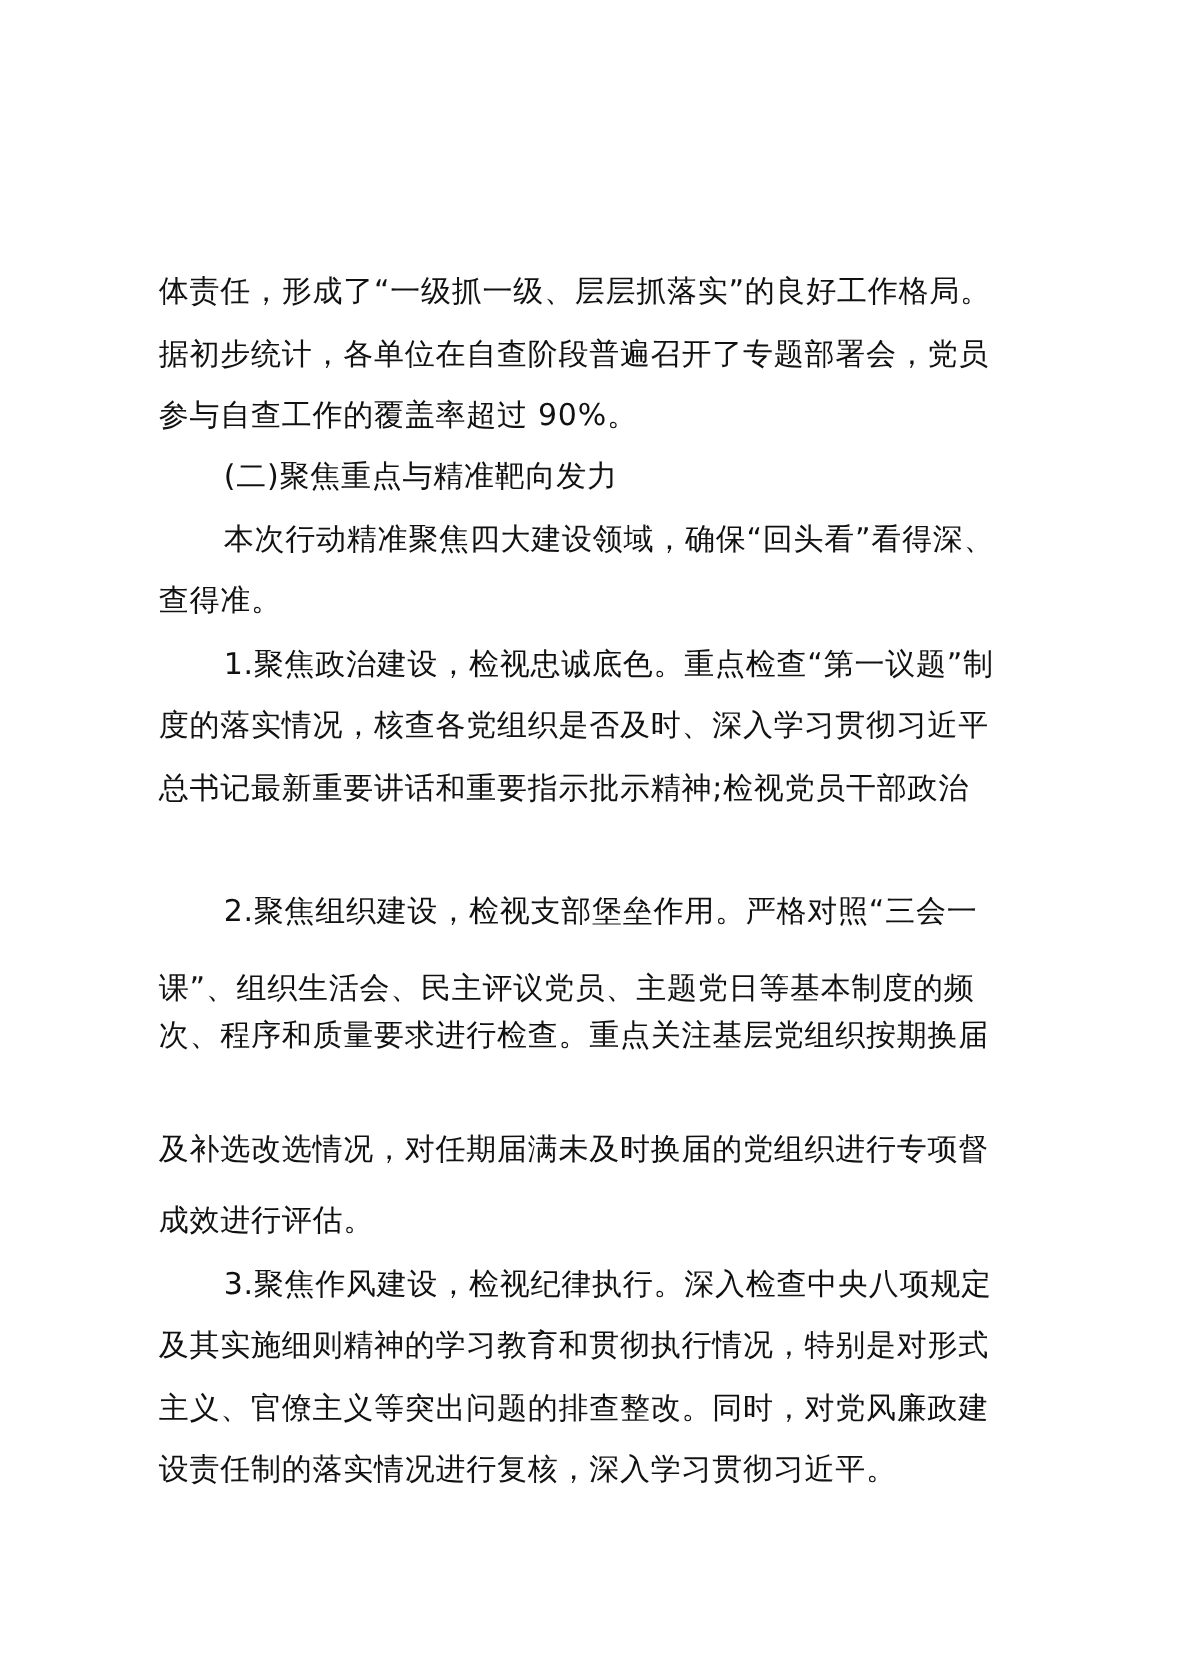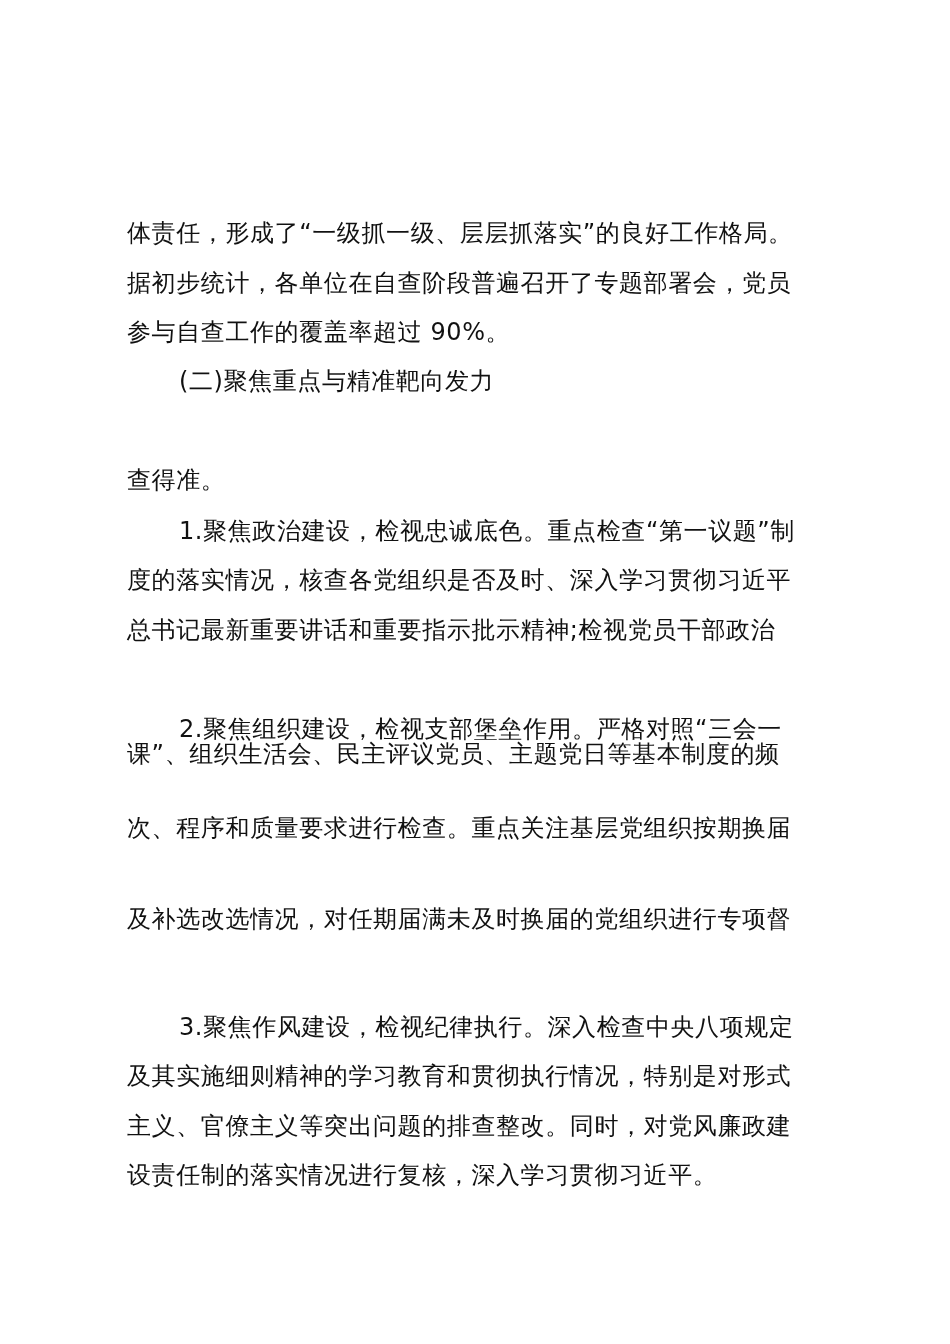--- a/index.html
+++ b/index.html
@@ -16,25 +16,27 @@
   .indent { left: 179px; }
 </style>
 </head>
 <body>
 
 <div class="page">
   <div class="line" style="top:199px">体责任，形成了“一级抓一级、层层抓落实”的良好工作格局。</div>
   <div class="line" style="top:249px">据初步统计，各单位在自查阶段普遍召开了专题部署会，党员</div>
   <div class="line" style="top:298px">参与自查工作的覆盖率超过 90%。</div>
   <div class="line indent" style="top:347px">(二)聚焦重点与精准靶向发力</div>
+  <div class="line indent" style="top:397px">本次行动精准聚焦四大建设领域，确保“回头看”看得深、</div>
   <div class="line" style="top:446px">查得准。</div>
   <div class="line indent" style="top:497px">1.聚焦政治建设，检视忠诚底色。重点检查“第一议题”制</div>
   <div class="line" style="top:546px">度的落实情况，核查各党组织是否及时、深入学习贯彻习近平</div>
   <div class="line" style="top:596px">总书记最新重要讲话和重要指示批示精神;检视党员干部政治</div>
   <div class="line indent" style="top:695px">2.聚焦组织建设，检视支部堡垒作用。严格对照“三会一</div>
-  <div class="line" style="top:720px">课”、组织生活会、民主评议党员、主题党日等基本制度的频</div>
+  <div class="line" style="top:756px">课”、组织生活会、民主评议党员、主题党日等基本制度的频</div>
   <div class="line" style="top:794px">次、程序和质量要求进行检查。重点关注基层党组织按期换届</div>
   <div class="line" style="top:885px">及补选改选情况，对任期届满未及时换届的党组织进行专项督</div>
+  <div class="line" style="top:942px">成效进行评估。</div>
   <div class="line indent" style="top:993px">3.聚焦作风建设，检视纪律执行。深入检查中央八项规定</div>
   <div class="line" style="top:1042px">及其实施细则精神的学习教育和贯彻执行情况，特别是对形式</div>
   <div class="line" style="top:1092px">主义、官僚主义等突出问题的排查整改。同时，对党风廉政建</div>
   <div class="line" style="top:1141px">设责任制的落实情况进行复核，深入学习贯彻习近平。</div>
 </div>
 
 </body></html>

